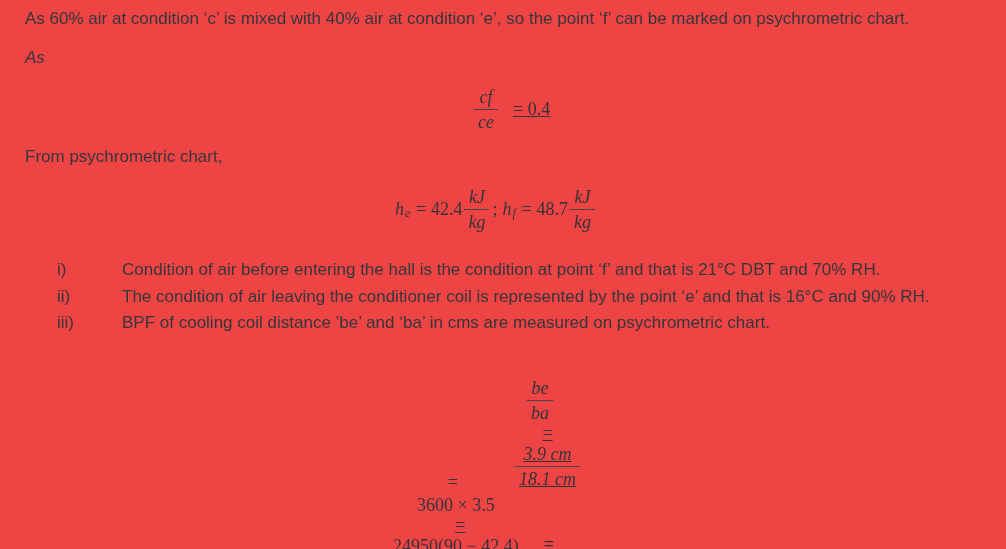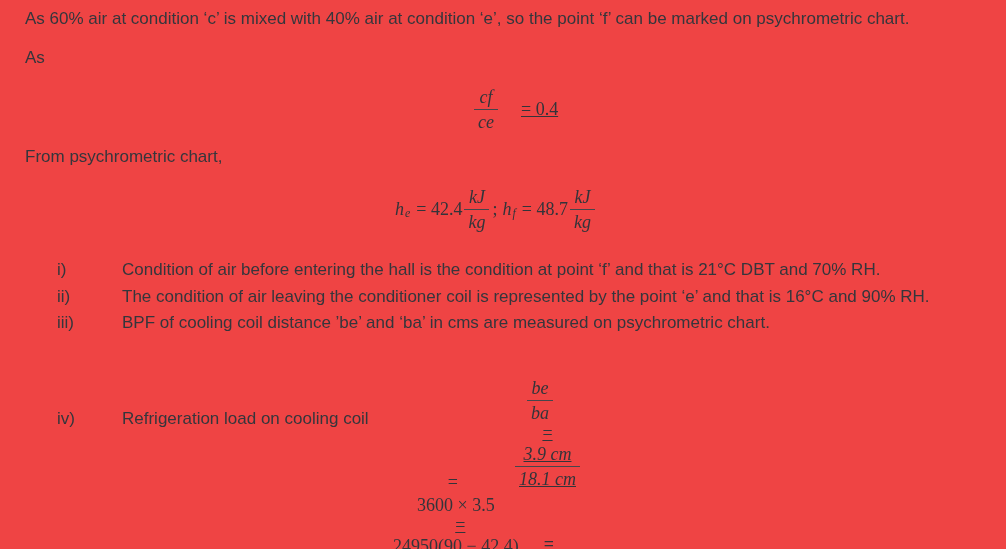--- a/index.html
+++ b/index.html
@@ -52,23 +52,23 @@
   .ml8 { margin-left: 15px; text-decoration: underline; }
   .ml2 { margin-left: 2px; }
 </style>
 </head>
 <body>
 
 <div id="document">
 
   <div class="abs" style="left:25px; top:9px;">As 60% air at condition ‘c’ is mixed with 40% air at condition ‘e’, so the point ‘f’ can be marked on psychrometric chart.</div>
 
-  <div class="abs" style="left:25px; top:48px;">As</div>
+  <div class="abs" style="left:25px; top:48px;font-style:italic;">As</div>
 
-  <div class="eq" style="left:474px; top:87px;gap:8px;">
+  <div class="eq" style="left:474px; top:87px;">
     <span class="frac it">
       <span class="num">cf</span>
       <span class="den">ce</span>
     </span>
     <span class="up ml8">= 0.4</span>
   </div>
 
   <div class="abs" style="left:25px; top:147px;text-align:right;">From psychrometric chart,</div>
 
   <div class="eq" style="left:395px; top:187px;">
@@ -113,24 +113,20 @@
         <span class="num it">3.9 cm</span>
         <span class="den it">18.1 cm</span>
       </span>
     </div>
     <div class="eqrow bold" style="margin-left:18px; margin-top:2px;">
       <span class="up">=</span>
       <span class="up ml6">0.218</span>
     </div>
   </div>
 
-  <div class="abs listrow" style="left:57px; top:406px;">
-    <span class="marker">iv)</span>
-    <span>Refrigeration load on cooling coil</span>
-  </div>
 
   <div class="eq" style="left:383px; top:430px; display:block;">
     <div class="eqrow">
       <span class="up">=</span>
       <span class="frac ml6">
         <span class="den up">3600 × 3.5</span>
       </span>
       <span class="up ml8">=</span>
       <span class="frac up ml6">
         <span class="num">24950(90 − 42.4)</span>

